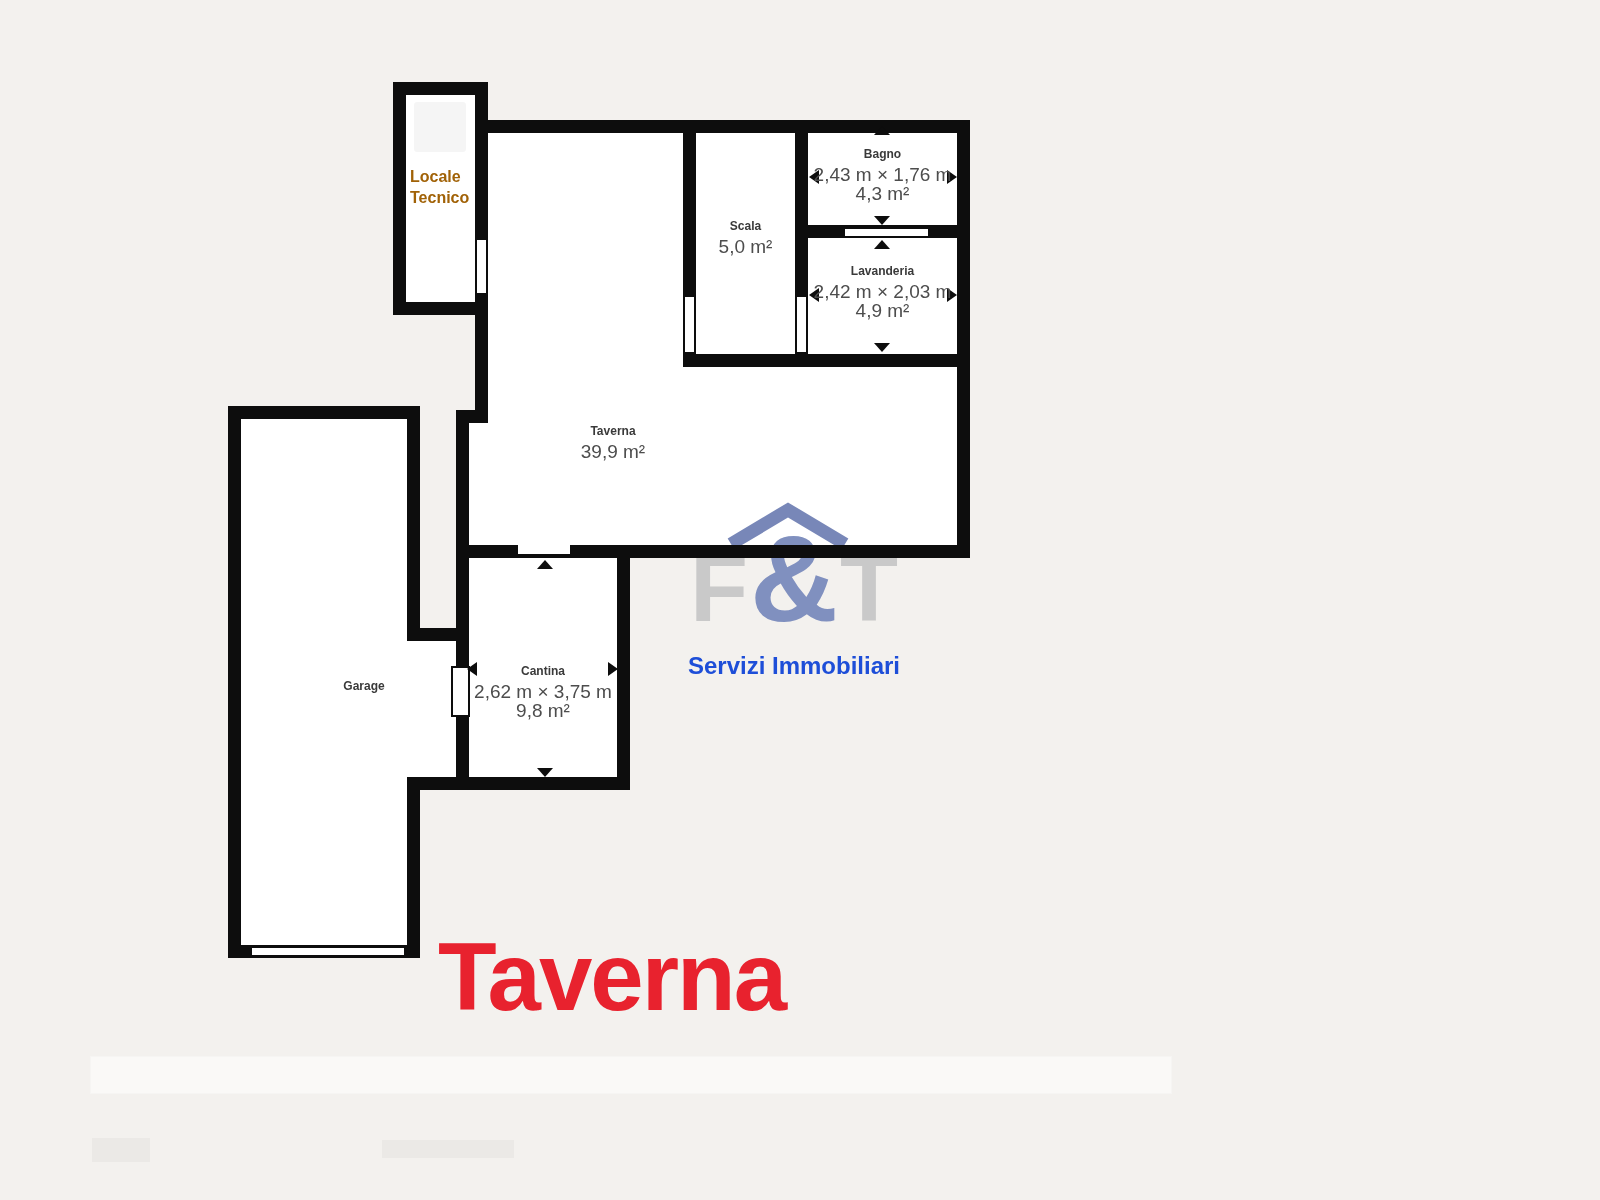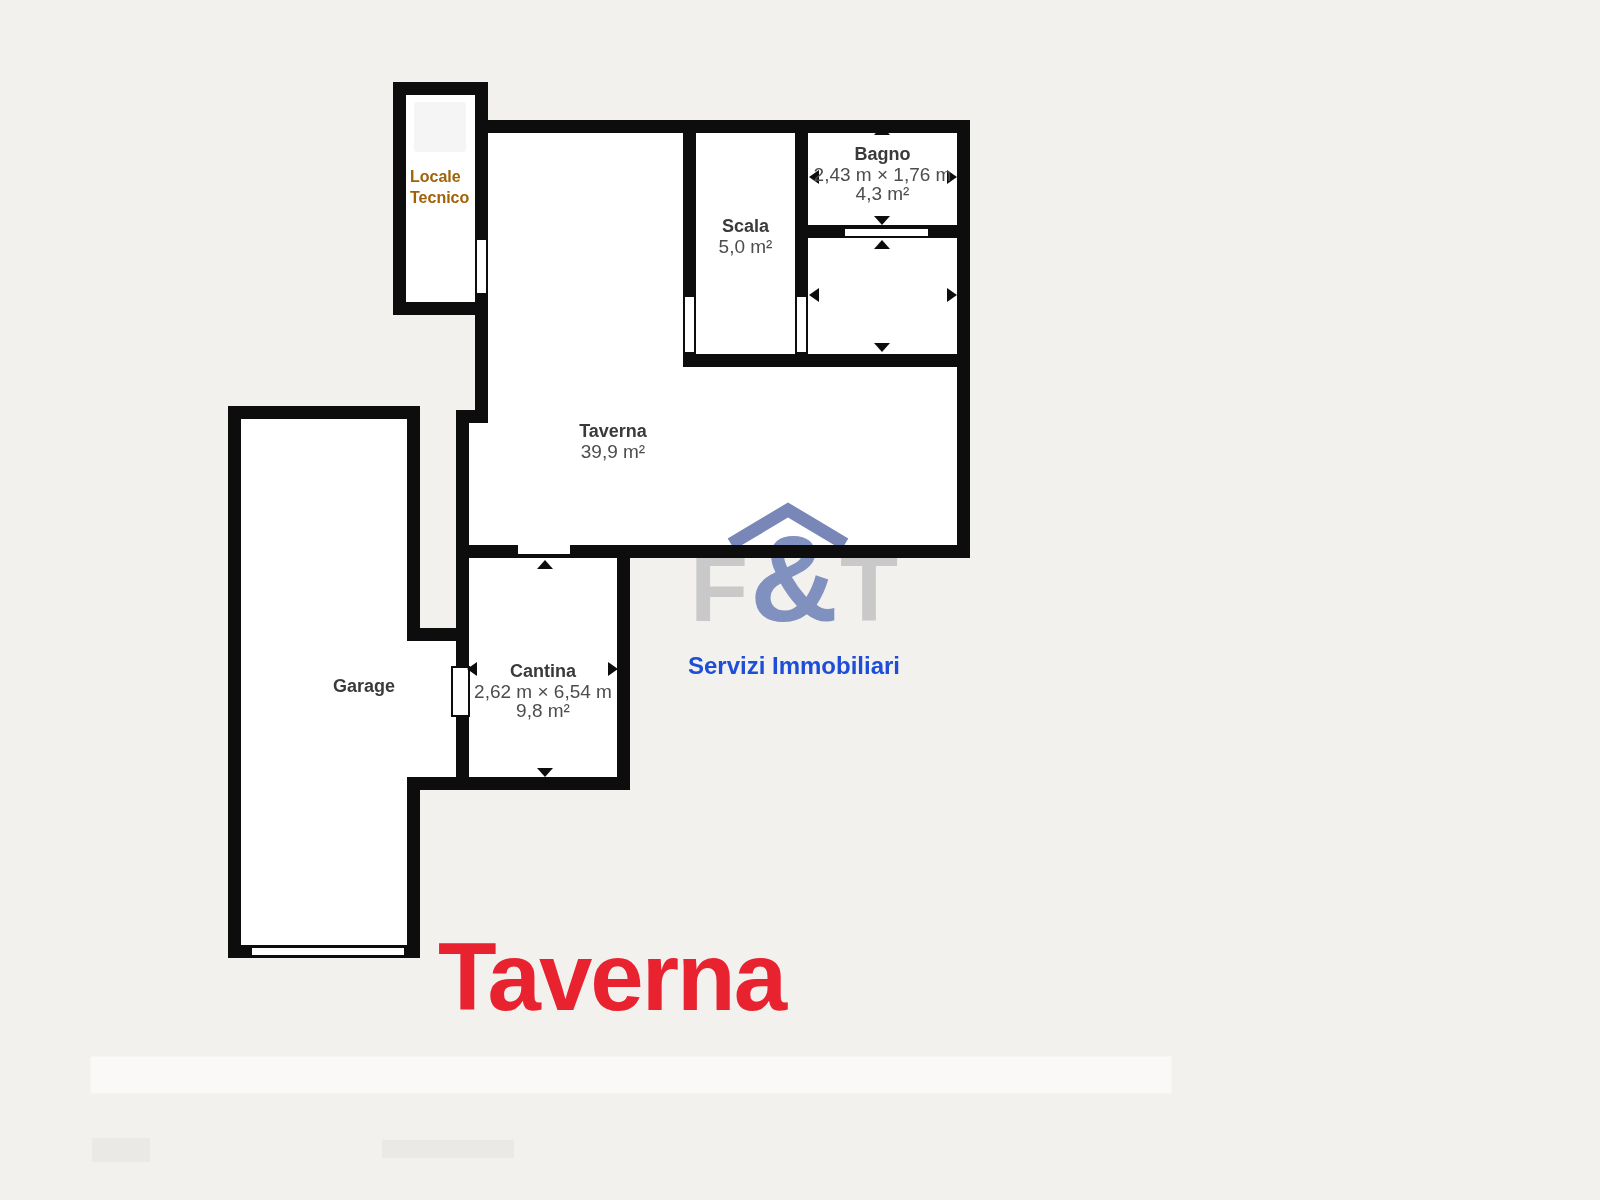--- a/index.html
+++ b/index.html
@@ -8,21 +8,21 @@
   .floor{position:absolute;background:#ffffff;z-index:1;}
   .wall{position:absolute;background:#0d0d0d;z-index:3;}
   .slot{position:absolute;background:#ffffff;z-index:4;}
   .door{position:absolute;background:#ffffff;border:2px solid #0d0d0d;z-index:4;box-sizing:border-box;}
   .tri{position:absolute;width:0;height:0;z-index:5;}
   .tri-up{border-left:8px solid transparent;border-right:8px solid transparent;border-bottom:9px solid #0d0d0d;}
   .tri-down{border-left:8px solid transparent;border-right:8px solid transparent;border-top:9px solid #0d0d0d;}
   .tri-left{border-top:7px solid transparent;border-bottom:7px solid transparent;border-right:10px solid #0d0d0d;}
   .tri-right{border-top:7px solid transparent;border-bottom:7px solid transparent;border-left:10px solid #0d0d0d;}
   .room-label{position:absolute;text-align:center;z-index:5;}
-  .room-name{font-size:18px;font-weight:bold;color:#3a3a3a;line-height:21px;}
+  .room-name{font-size:12px;font-weight:bold;color:#3a3a3a;line-height:21px;}
   .room-dims,.room-area{font-size:19px;color:#4d4d4d;line-height:19px;}
   .lt-label{position:absolute;z-index:5;text-align:left;font-size:16px;font-weight:bold;color:#a16207;line-height:21px;}
   .logo-monogram{position:absolute;left:674px;top:518px;width:240px;display:flex;justify-content:center;align-items:baseline;z-index:2;font-weight:bold;line-height:1;}
   .logo-f,.logo-t{font-size:95px;color:#c9c9c9;}
   .logo-amp{font-size:122px;color:#8090bf;margin:0 2px;}
   .logo-tagline{position:absolute;left:668px;top:652px;width:252px;text-align:center;font-size:24px;font-weight:bold;color:#1d4ed8;z-index:2;}
   .logo-chevron{position:absolute;left:722px;top:500px;z-index:2;}
   .floor-title{position:absolute;left:438px;top:922px;font-size:96px;font-weight:bold;color:#e8222e;letter-spacing:-2px;z-index:5;}
   .ghost{position:absolute;z-index:1;}
 </style>
@@ -103,34 +103,39 @@
     <div>Locale</div>
     <div>Tecnico</div>
   </div>
 
   <div class="room-label" style="left:808px;top:144px;width:149px;">
     <div class="room-name">Bagno</div>
     <div class="room-dims">2,43 m × 1,76 m</div>
     <div class="room-area">4,3 m²</div>
   </div>
 
+  <div class="room-label" style="left:808px;top:261px;width:149px;">
+    <div class="room-name">Lavanderia</div>
+    <div class="room-dims">2,42 m × 2,03 m</div>
+    <div class="room-area">4,9 m²</div>
+  </div>
 
   <div class="room-label" style="left:692px;top:216px;width:107px;">
     <div class="room-name">Scala</div>
     <div class="room-area">5,0 m²</div>
   </div>
 
   <div class="room-label" style="left:518px;top:421px;width:190px;">
     <div class="room-name">Taverna</div>
     <div class="room-area">39,9 m²</div>
   </div>
 
   <div class="room-label" style="left:461px;top:637px;width:164px;margin-top:24px;">
     <div class="room-name">Cantina</div>
-    <div class="room-dims">2,62 m × 6,54 m</div>
+    <div class="room-dims">2,62 m × 3,75 m</div>
     <div class="room-area">9,8 m²</div>
   </div>
 
   <div class="room-label" style="left:264px;top:676px;width:200px;">
     <div class="room-name">Garage</div>
   </div>
 
   <div class="floor-title">Taverna</div>
 
   <div class="ghost" style="left:90px;top:1056px;width:1080px;height:36px;background:rgba(255,255,255,0.55);border:1px solid rgba(0,0,0,0.015);"></div>

